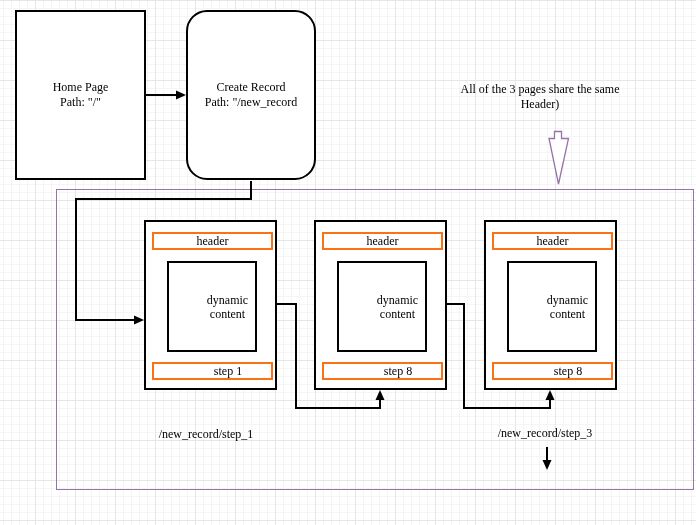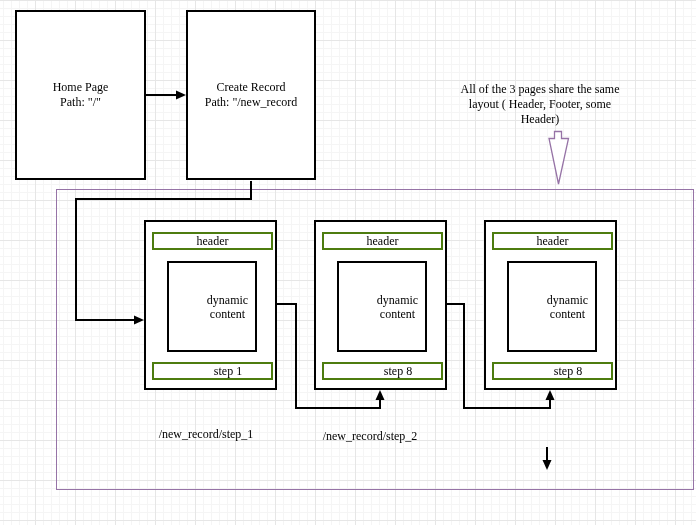--- a/index.html
+++ b/index.html
@@ -33,36 +33,36 @@
     border: 2px solid #000;
     background: #fff;
     display: flex;
     flex-direction: column;
     align-items: center;
     justify-content: center;
     text-align: center;
     line-height: 15px;
   }
   .home-box { left: 15px; top: 10px; width: 131px; height: 170px; }
-  .create-box { left: 186px; top: 10px; width: 130px; height: 170px; }
+  .create-box { left: 186px; top: 10px; width: 130px; height: 170px; border-radius: 21px; }
   .page {
     position: absolute;
     top: 220px;
     width: 133px; height: 170px;
     border: 2px solid #000;
     background: #fff;
   }
   .page-1 { left: 144px; }
   .page-2 { left: 314px; }
   .page-3 { left: 484px; }
   .page .bar {
     position: absolute;
     left: 6px;
     width: 121px; height: 18px;
-    border: 2px solid #4d7c0f;
+    border: 2px solid #f97316;
     background: #fff;
     display: flex;
     align-items: center;
     justify-content: center;
     text-align: center;
   }
   .page .header-bar { top: 10px; }
   .page .step-bar { top: 140px; padding-left: 31px; }
   .page .content-box {
     position: absolute;
@@ -122,21 +122,20 @@
     <div>Path: "/"</div>
   </div>
 
   <div class="node-box create-box">
     <div>Create Record</div>
     <div>Path: "/new_record</div>
   </div>
 
   <div class="note">
     <div>All of the 3 pages share the same</div>
-    <div>layout ( Header, Footer, some</div>
     <div>Header)</div>
   </div>
 
   <div class="page page-1">
     <div class="bar header-bar">
       <span>header</span>
     </div>
     <div class="content-box">
       <span>dynamic content</span>
     </div>
@@ -163,21 +162,21 @@
     </div>
     <div class="content-box">
       <span>dynamic content</span>
     </div>
     <div class="bar step-bar">
       <span>step 8</span>
     </div>
   </div>
 
   <div class="path-label path-label-1">/new_record/step_1</div>
-  <div class="path-label path-label-2">/new_record/step_2</div>
+  <div class="path-label path-label-3">/new_record/step_3</div>
 
 
   <svg class="overlay" width="696" height="525" viewBox="0 0 696 525">
 
     <path class="connector" d="M146,95 L177,95"></path>
     <polygon class="arrowhead" points="186,95 176,90.5 176,99.5"></polygon>
 
     <path class="connector" d="M251,181 L251,199 L76,199 L76,320 L135,320"></path>
     <polygon class="arrowhead" points="144,320 134,315.5 134,324.5"></polygon>
 

